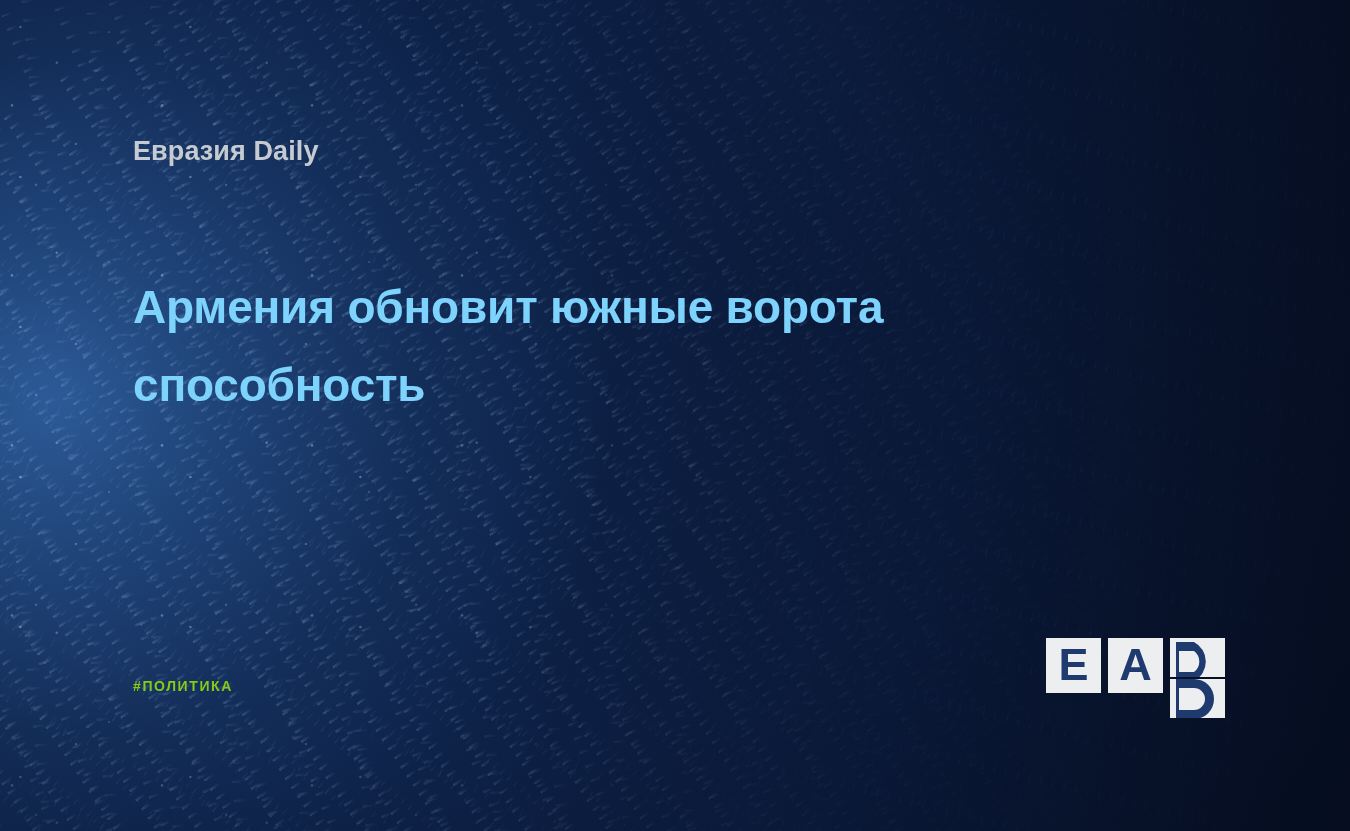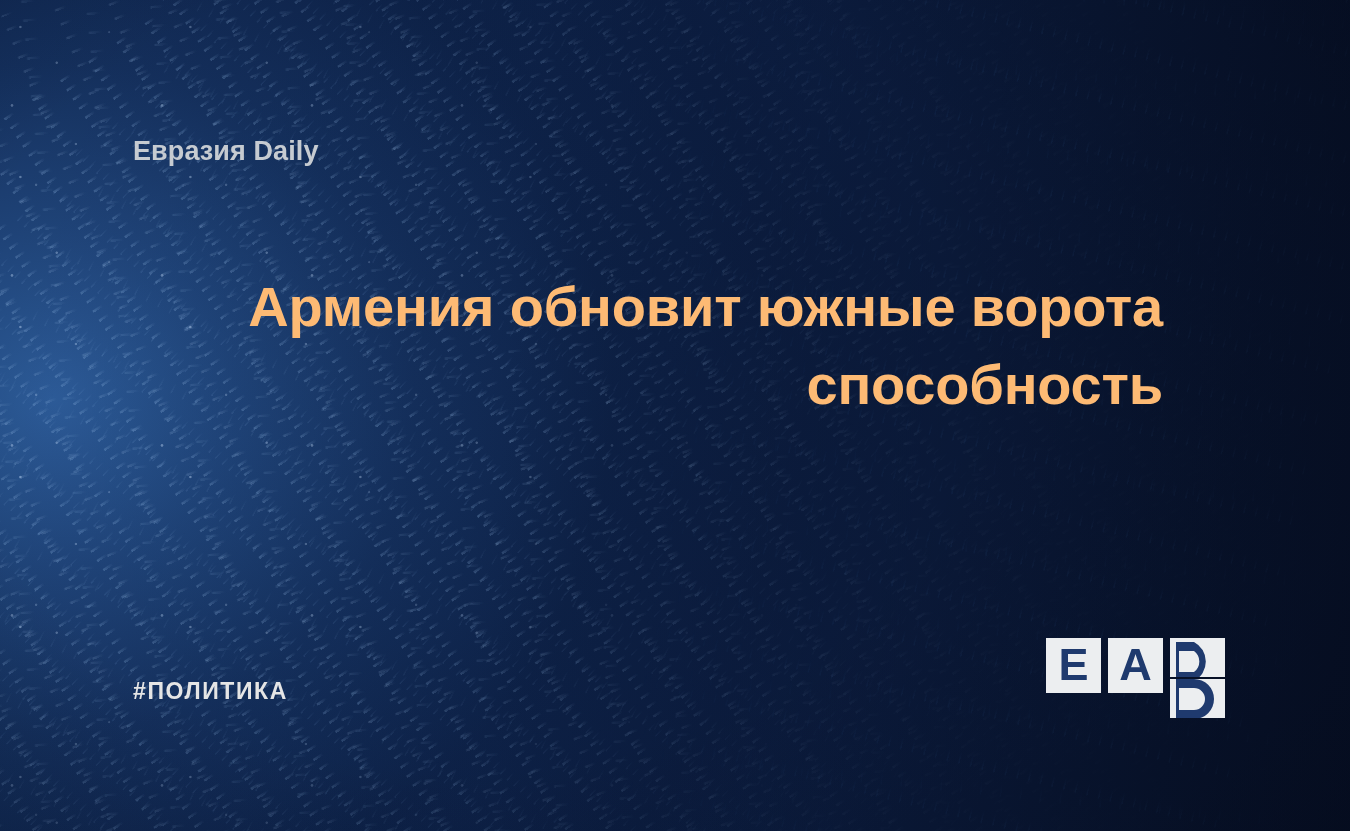--- a/index.html
+++ b/index.html
@@ -204,50 +204,50 @@
       radial-gradient(circle at 42% 14%, rgba(200,222,250,0.30) 0.7px, transparent 1.4px);
     background-size:170px 150px, 210px 190px, 150px 170px, 230px 200px, 190px 210px, 260px 230px;
     opacity:0.9;
     -webkit-mask-image:radial-gradient(ellipse 820px 760px at 8% 47%,
       rgba(0,0,0,1) 0%, rgba(0,0,0,0.7) 45%, rgba(0,0,0,0.2) 75%, rgba(0,0,0,0) 100%);
     mask-image:radial-gradient(ellipse 820px 760px at 8% 47%,
       rgba(0,0,0,1) 0%, rgba(0,0,0,0.7) 45%, rgba(0,0,0,0.2) 75%, rgba(0,0,0,0) 100%);
   }
 
   
-  .content { position:absolute; inset:0;text-align:right; }
+  .content { position:absolute; inset:0; }
 
   .brand {
     position:absolute;
     left:133px; top:136px;
     font-size:27px;
     font-weight:bold;
     color:#c6cbd1;
     letter-spacing:0.1px;
     white-space:nowrap;
   }
 
   .headline {
     position:absolute;
     left:133px; top:268px;
     width:1030px;
-    font-size:56px;
+    font-size:46px;
     font-weight:bold;
     line-height:78px;
-    color:#fdba74;
+    color:#7dd3fc;
     letter-spacing:-0.2px;
   }
   .headline .ln { display:block; white-space:nowrap; }
 
   .tag {
     position:absolute;
     left:133px; top:678px;
-    font-size:23px;
+    font-size:14px;
     font-weight:bold;
-    color:#e5e5e5;
+    color:#84cc16;
     letter-spacing:1.6px;
     white-space:nowrap;
   }
 
   
   .logo {
     position:absolute;
     left:1046px; top:638px;
     display:flex;
     align-items:flex-start;

